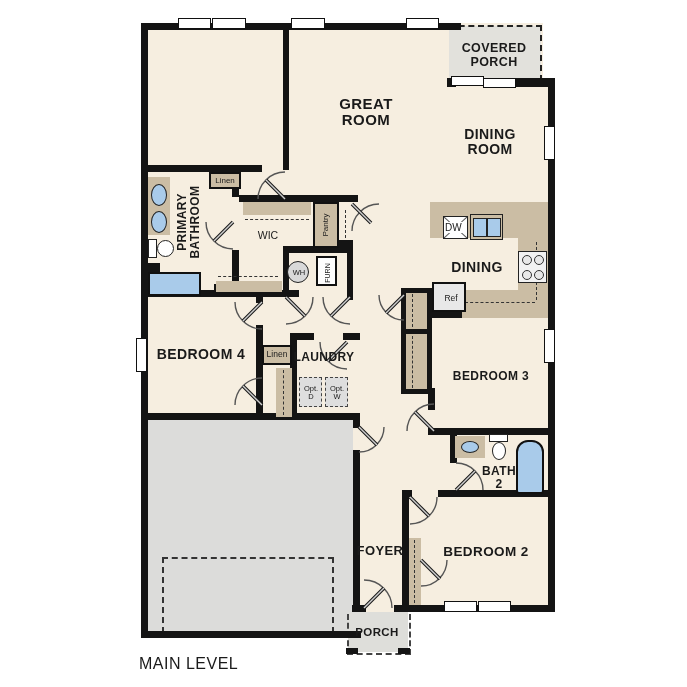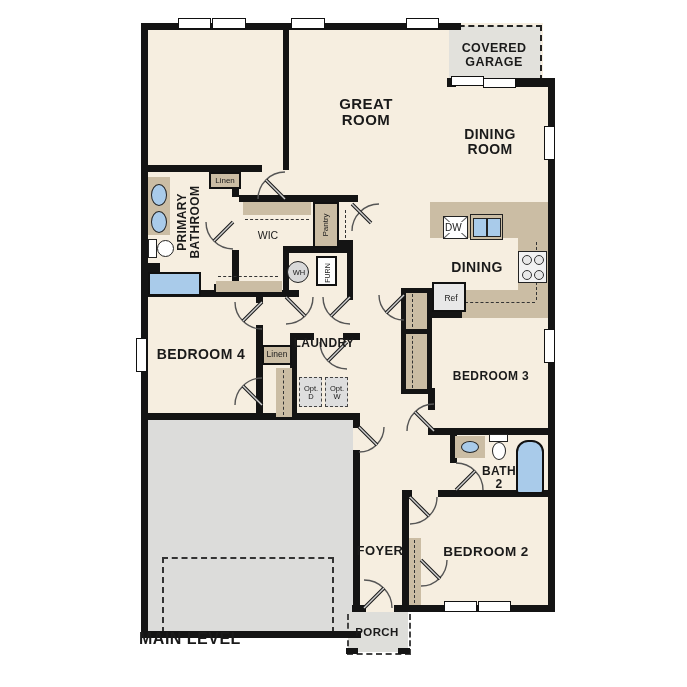--- a/index.html
+++ b/index.html
@@ -226,31 +226,31 @@
         <path d="M 364 608 L 384 588"></path>
       <path d="M 359 427 L 377 445"></path>
         <path d="M 352 204 L 371 223"></path>
       <path d="M 421 560 L 440 579"></path>
     </g>
   </svg>
 
   <div class="lbl" style="left:366px;top:112px;font-size:15px;">GREAT
 ROOM</div>
   <div class="lbl" style="left:494px;top:55px;font-size:12.5px;">COVERED
-GARAGE</div>
+PORCH</div>
   <div class="lbl" style="left:490px;top:142px;font-size:14px;">DINING
 ROOM</div>
   <div class="lbl" style="left:477px;top:268px;font-size:14px;white-space:nowrap;">DINING</div>
   <div class="lbl rot" style="left:189px;top:222px;font-size:12px;width:120px;">PRIMARY
 BATHROOM</div>
   <div class="lbl sm" style="left:268px;top:236px;font-size:10.5px;">WIC</div>
   <div class="lbl sm rot" style="left:326px;top:225px;font-size:8px;">Pantry</div>
   <div class="lbl" style="left:201px;top:355px;font-size:14px;white-space:nowrap;">BEDROOM 4</div>
-  <div class="lbl" style="left:324px;top:343px;font-size:12px;white-space:nowrap;">LAUNDRY</div>
+  <div class="lbl" style="left:324px;top:357px;font-size:12px;white-space:nowrap;">LAUNDRY</div>
   <div class="lbl" style="left:491px;top:376px;font-size:12px;white-space:nowrap;">BEDROOM 3</div>
   <div class="lbl" style="left:499px;top:478px;font-size:12px;">BATH
 2</div>
   <div class="lbl" style="left:486px;top:552px;font-size:13.5px;white-space:nowrap;">BEDROOM 2</div>
   <div class="lbl" style="left:380px;top:551px;font-size:13px;">FOYER</div>
   <div class="lbl" style="left:377px;top:632px;font-size:11.5px;">PORCH</div>
 
-  <div class="abs" style="left:139px;top:630px;font-size:16px;font-weight:bold;letter-spacing:.5px;text-align:right;">MAIN LEVEL</div>
+  <div class="abs" style="left:139px;top:655px;font-size:16px;font-weight:normal;letter-spacing:.5px;text-align:right;">MAIN LEVEL</div>
 </div>
 
 </body></html>

